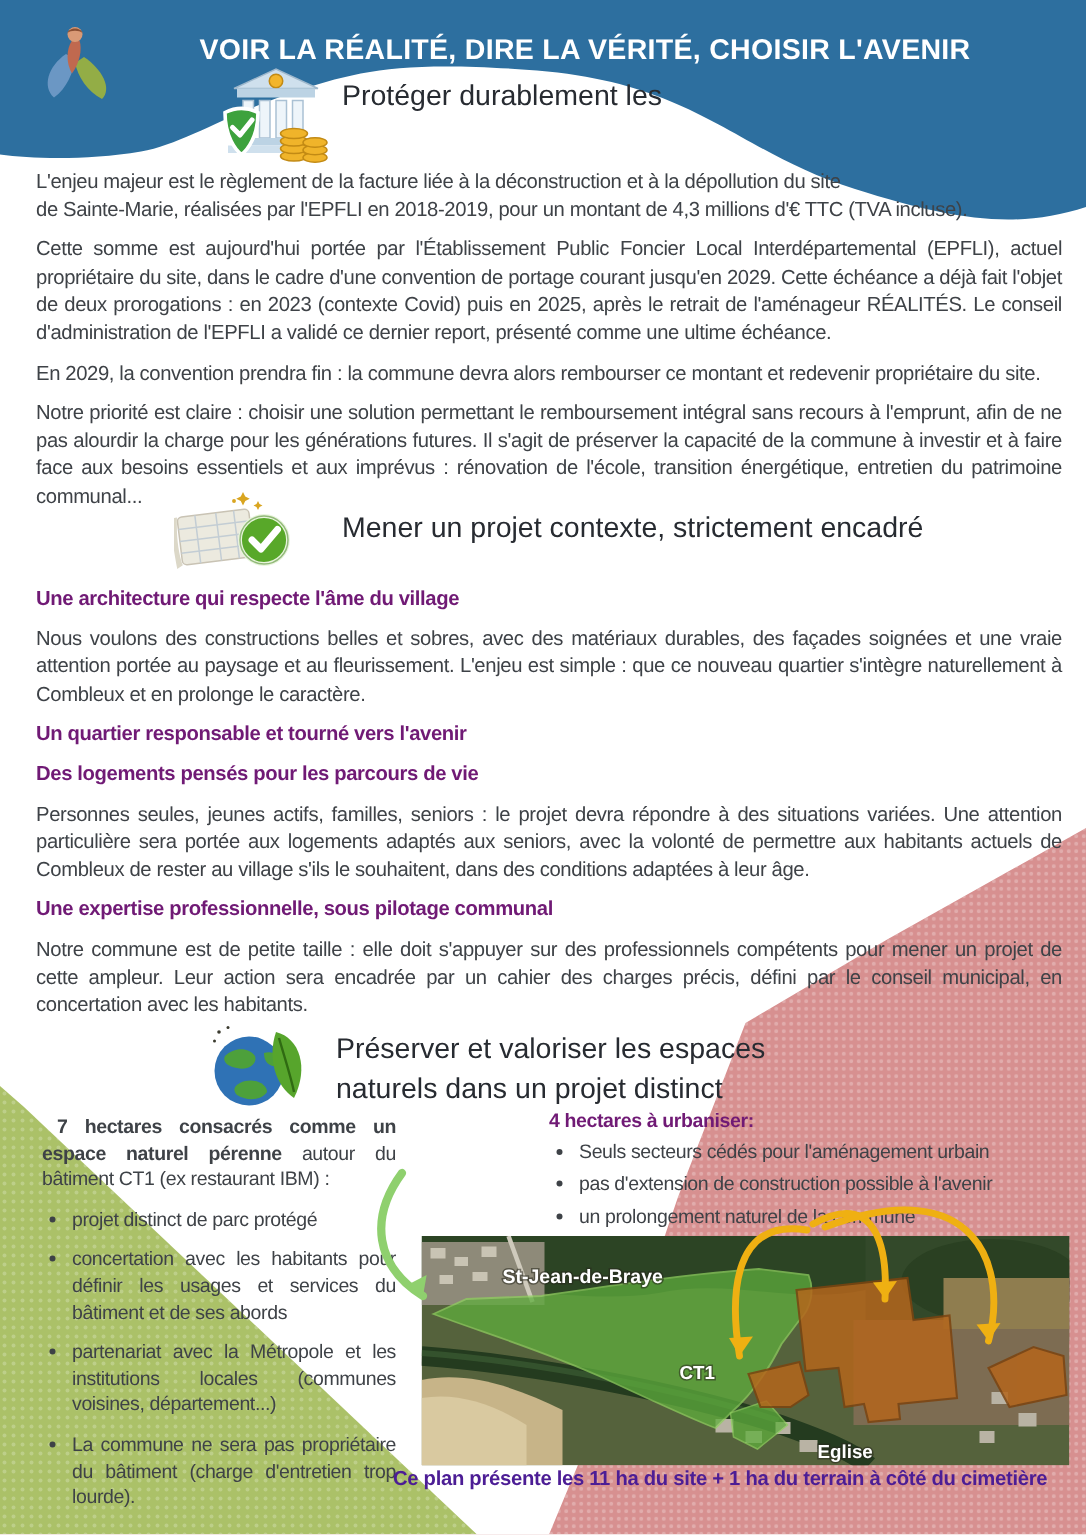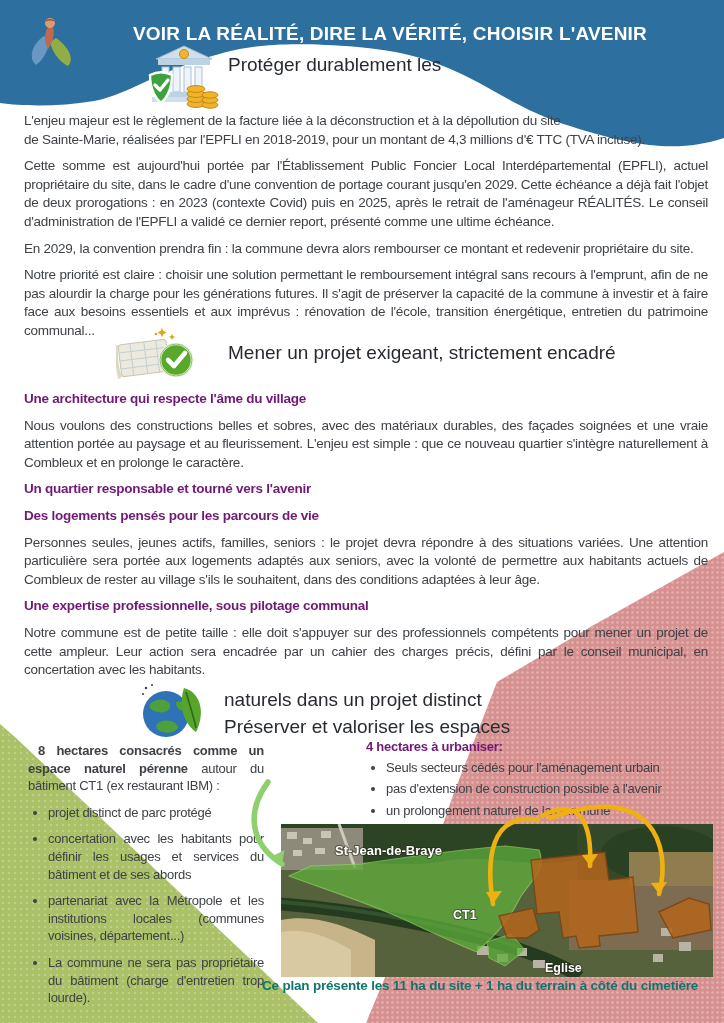--- a/index.html
+++ b/index.html
@@ -39,21 +39,21 @@
   .col-left{left:28px;top:742px;width:236px;font-size:13px;line-height:17.6px;}
   .col-left .intro{text-indent:10px;margin-bottom:9px;}
   .col-right{left:366px;top:738px;width:336px;text-align:left;font-size:13px;line-height:17.6px;}
   .col-right .h{font-weight:bold;color:#701a75;margin:0 0 3px 0;}
   ul.blist{margin:0;padding-left:20px;}
   .col-left ul.blist li{margin-bottom:9px;}
   .col-right ul.blist li{margin-bottom:4px;}
   .map-wrap{position:absolute;left:281px;top:824px;width:432px;height:153px;z-index:2;overflow:hidden;}
   .arrows{position:absolute;z-index:4;pointer-events:none;}
   .map-caption{position:absolute;left:262px;top:978px;z-index:3;font-weight:bold;
-    font-size:13.5px;color:#0f766e;letter-spacing:-0.2px;}
+    font-size:13.5px;color:#4c1d95;letter-spacing:-0.2px;}
   svg text.maplabel{fill:#ffffff;font-weight:bold;font-family:"Liberation Sans",sans-serif;
     paint-order:stroke;stroke:rgba(40,40,30,.55);stroke-width:2px;}
 </style>
 </head>
 <body>
 
 <div class="page">
 
   <div class="green-wedge"></div>
   <div class="pink-wedge"></div>
@@ -115,21 +115,21 @@
     </g>
     <g fill="#d9a520">
       <path d="M46,4 l1.5,3 3,1.5 -3,1.5 -1.5,3 -1.5,-3 -3,-1.5 3,-1.5 Z"></path>
       <path d="M56,10 l1,2 2,1 -2,1 -1,2 -1,-2 -2,-1 2,-1 Z"></path>
       <circle cx="40" cy="10" r="1.3"></circle>
     </g>
     <circle cx="60" cy="36" r="16" fill="#58a829" stroke="#e9f5dd" stroke-width="2.6"></circle>
     <circle cx="60" cy="36" r="16" fill="none" stroke="#3c7d17" stroke-width="1" opacity=".5"></circle>
     <path d="M52,36 L58,42 L69,29" fill="none" stroke="#ffffff" stroke-width="4.6" stroke-linecap="round" stroke-linejoin="round"></path>
   </svg>
-  <div class="sec-title s2-title">Mener un projet exigeant, strictement encadré</div>
+  <div class="sec-title s2-title">Mener un projet contexte, strictement encadré</div>
   <div class="body-block s2-text">
     <p class="subhead">Une architecture qui respecte l'âme du village</p>
     <p class="sub">Nous voulons des constructions belles et sobres, avec des matériaux durables, des façades soignées et une vraie attention portée au paysage et au fleurissement. L'enjeu est simple : que ce nouveau quartier s'intègre naturellement à Combleux et en prolonge le caractère.</p>
     <p class="subhead">Un quartier responsable et tourné vers l'avenir</p>
     <p class="subhead">Des logements pensés pour les parcours de vie</p>
     <p class="sub">Personnes seules, jeunes actifs, familles, seniors : le projet devra répondre à des situations variées. Une attention particulière sera portée aux logements adaptés aux seniors, avec la volonté de permettre aux habitants actuels de Combleux de rester au village s'ils le souhaitent, dans des conditions adaptées à leur âge.</p>
     <p class="subhead">Une expertise professionnelle, sous pilotage communal</p>
     <p class="sub">Notre commune est de petite taille : elle doit s'appuyer sur des professionnels compétents pour mener un projet de cette ampleur. Leur action sera encadrée par un cahier des charges précis, défini par le conseil municipal, en concertation avec les habitants.</p>
   </div>
 
@@ -140,26 +140,26 @@
     <path d="M38,22 C44,20 50,24 48,30 C44,32 38,30 38,22 Z" fill="#4da03b"></path>
     <path d="M46,8 C62,12 68,32 58,52 C46,44 40,26 46,8 Z" fill="#57a52c"></path>
     <path d="M48,12 C52,26 56,38 58,48" stroke="#2f6b12" stroke-width="1.6" fill="none"></path>
     <g fill="#3a3a2e">
         <circle cx="8" cy="8" r="1.2"></circle>
         <circle cx="14" cy="5" r="1"></circle>
         <circle cx="5" cy="14" r="1"></circle>
       </g>
   </svg>
   <div class="sec-title s3-title">
+    <div>Préserver et valoriser les espaces</div>
     <div>naturels dans un projet distinct</div>
-    <div>Préserver et valoriser les espaces</div>
   </div>
 
   <div class="body-block col-left">
-    <p class="intro"><b>8 hectares consacrés comme un espace naturel pérenne</b><span> autour du bâtiment CT1 (ex restaurant IBM) :</span></p>
+    <p class="intro"><b>7 hectares consacrés comme un espace naturel pérenne</b><span> autour du bâtiment CT1 (ex restaurant IBM) :</span></p>
     <ul class="blist">
       <li>projet distinct de parc protégé</li>
       <li>concertation avec les habitants pour définir les usages et services du bâtiment et de ses abords</li>
       <li>partenariat avec la Métropole et les institutions locales (communes voisines, département...)</li>
       <li>La commune ne sera pas propriétaire du bâtiment (charge d'entretien trop lourde).</li>
     </ul>
   </div>
 
   <div class="body-block col-right">
     <p class="h">4 hectares à urbaniser:</p>

